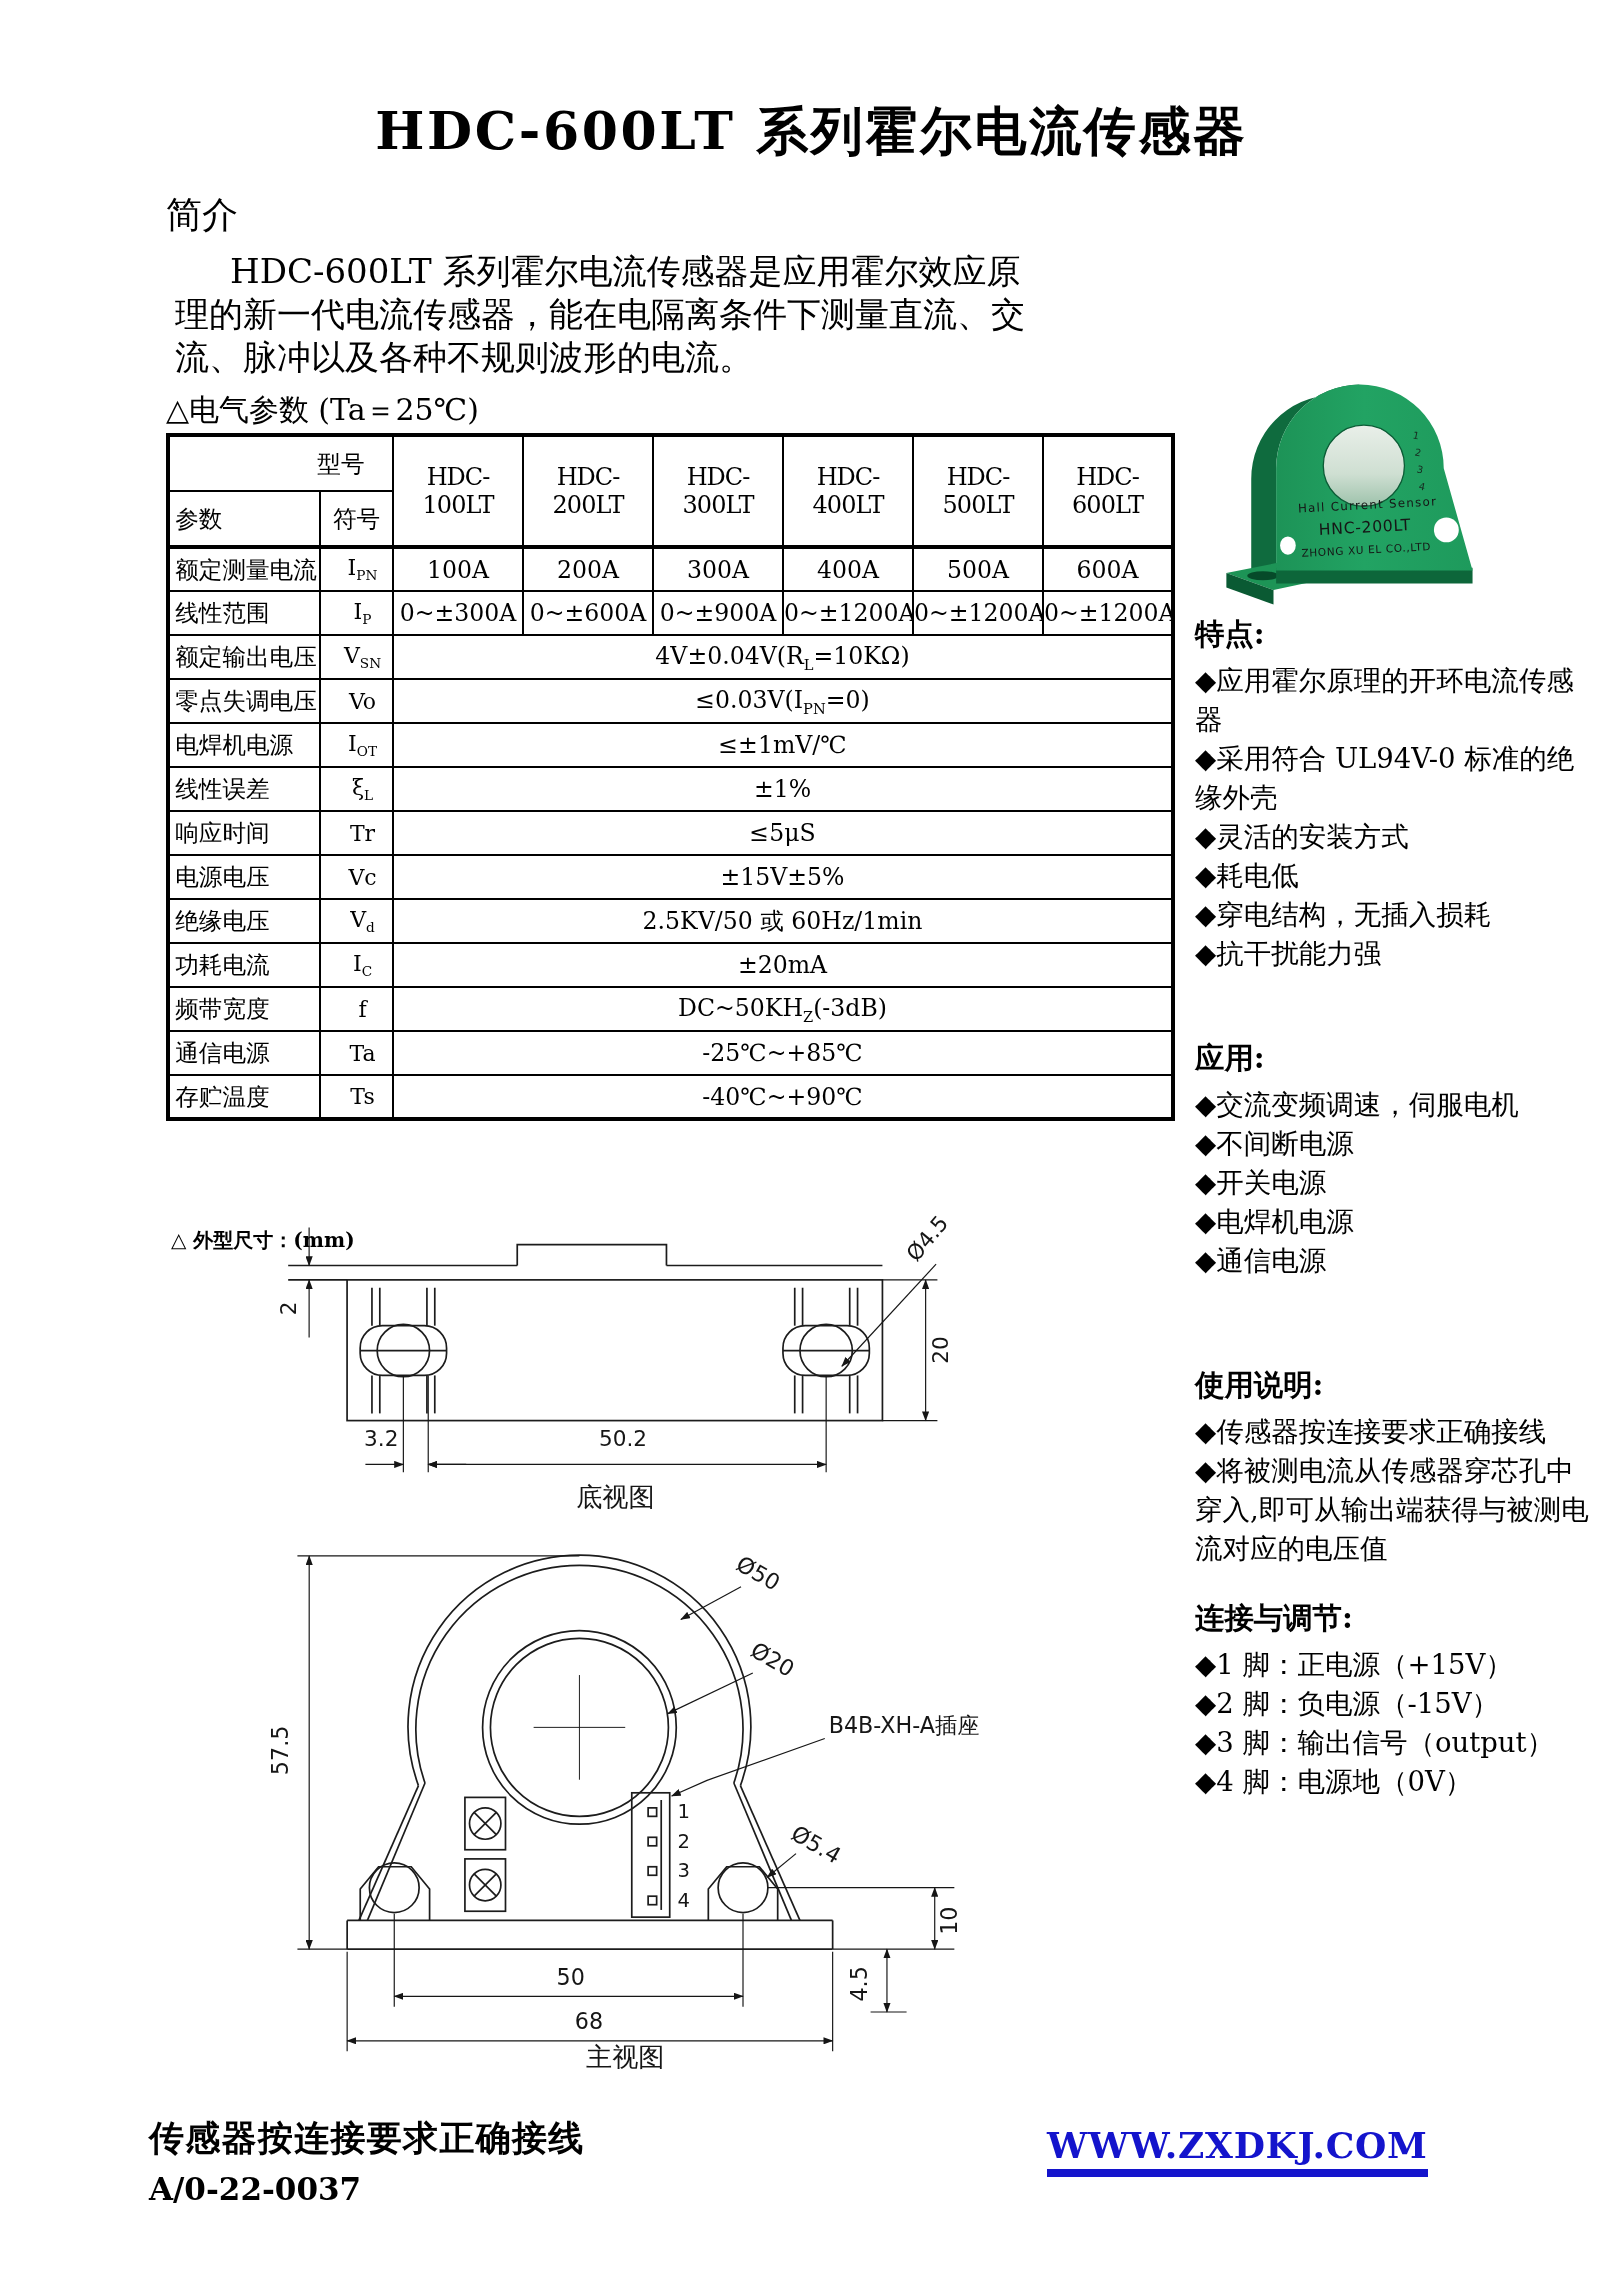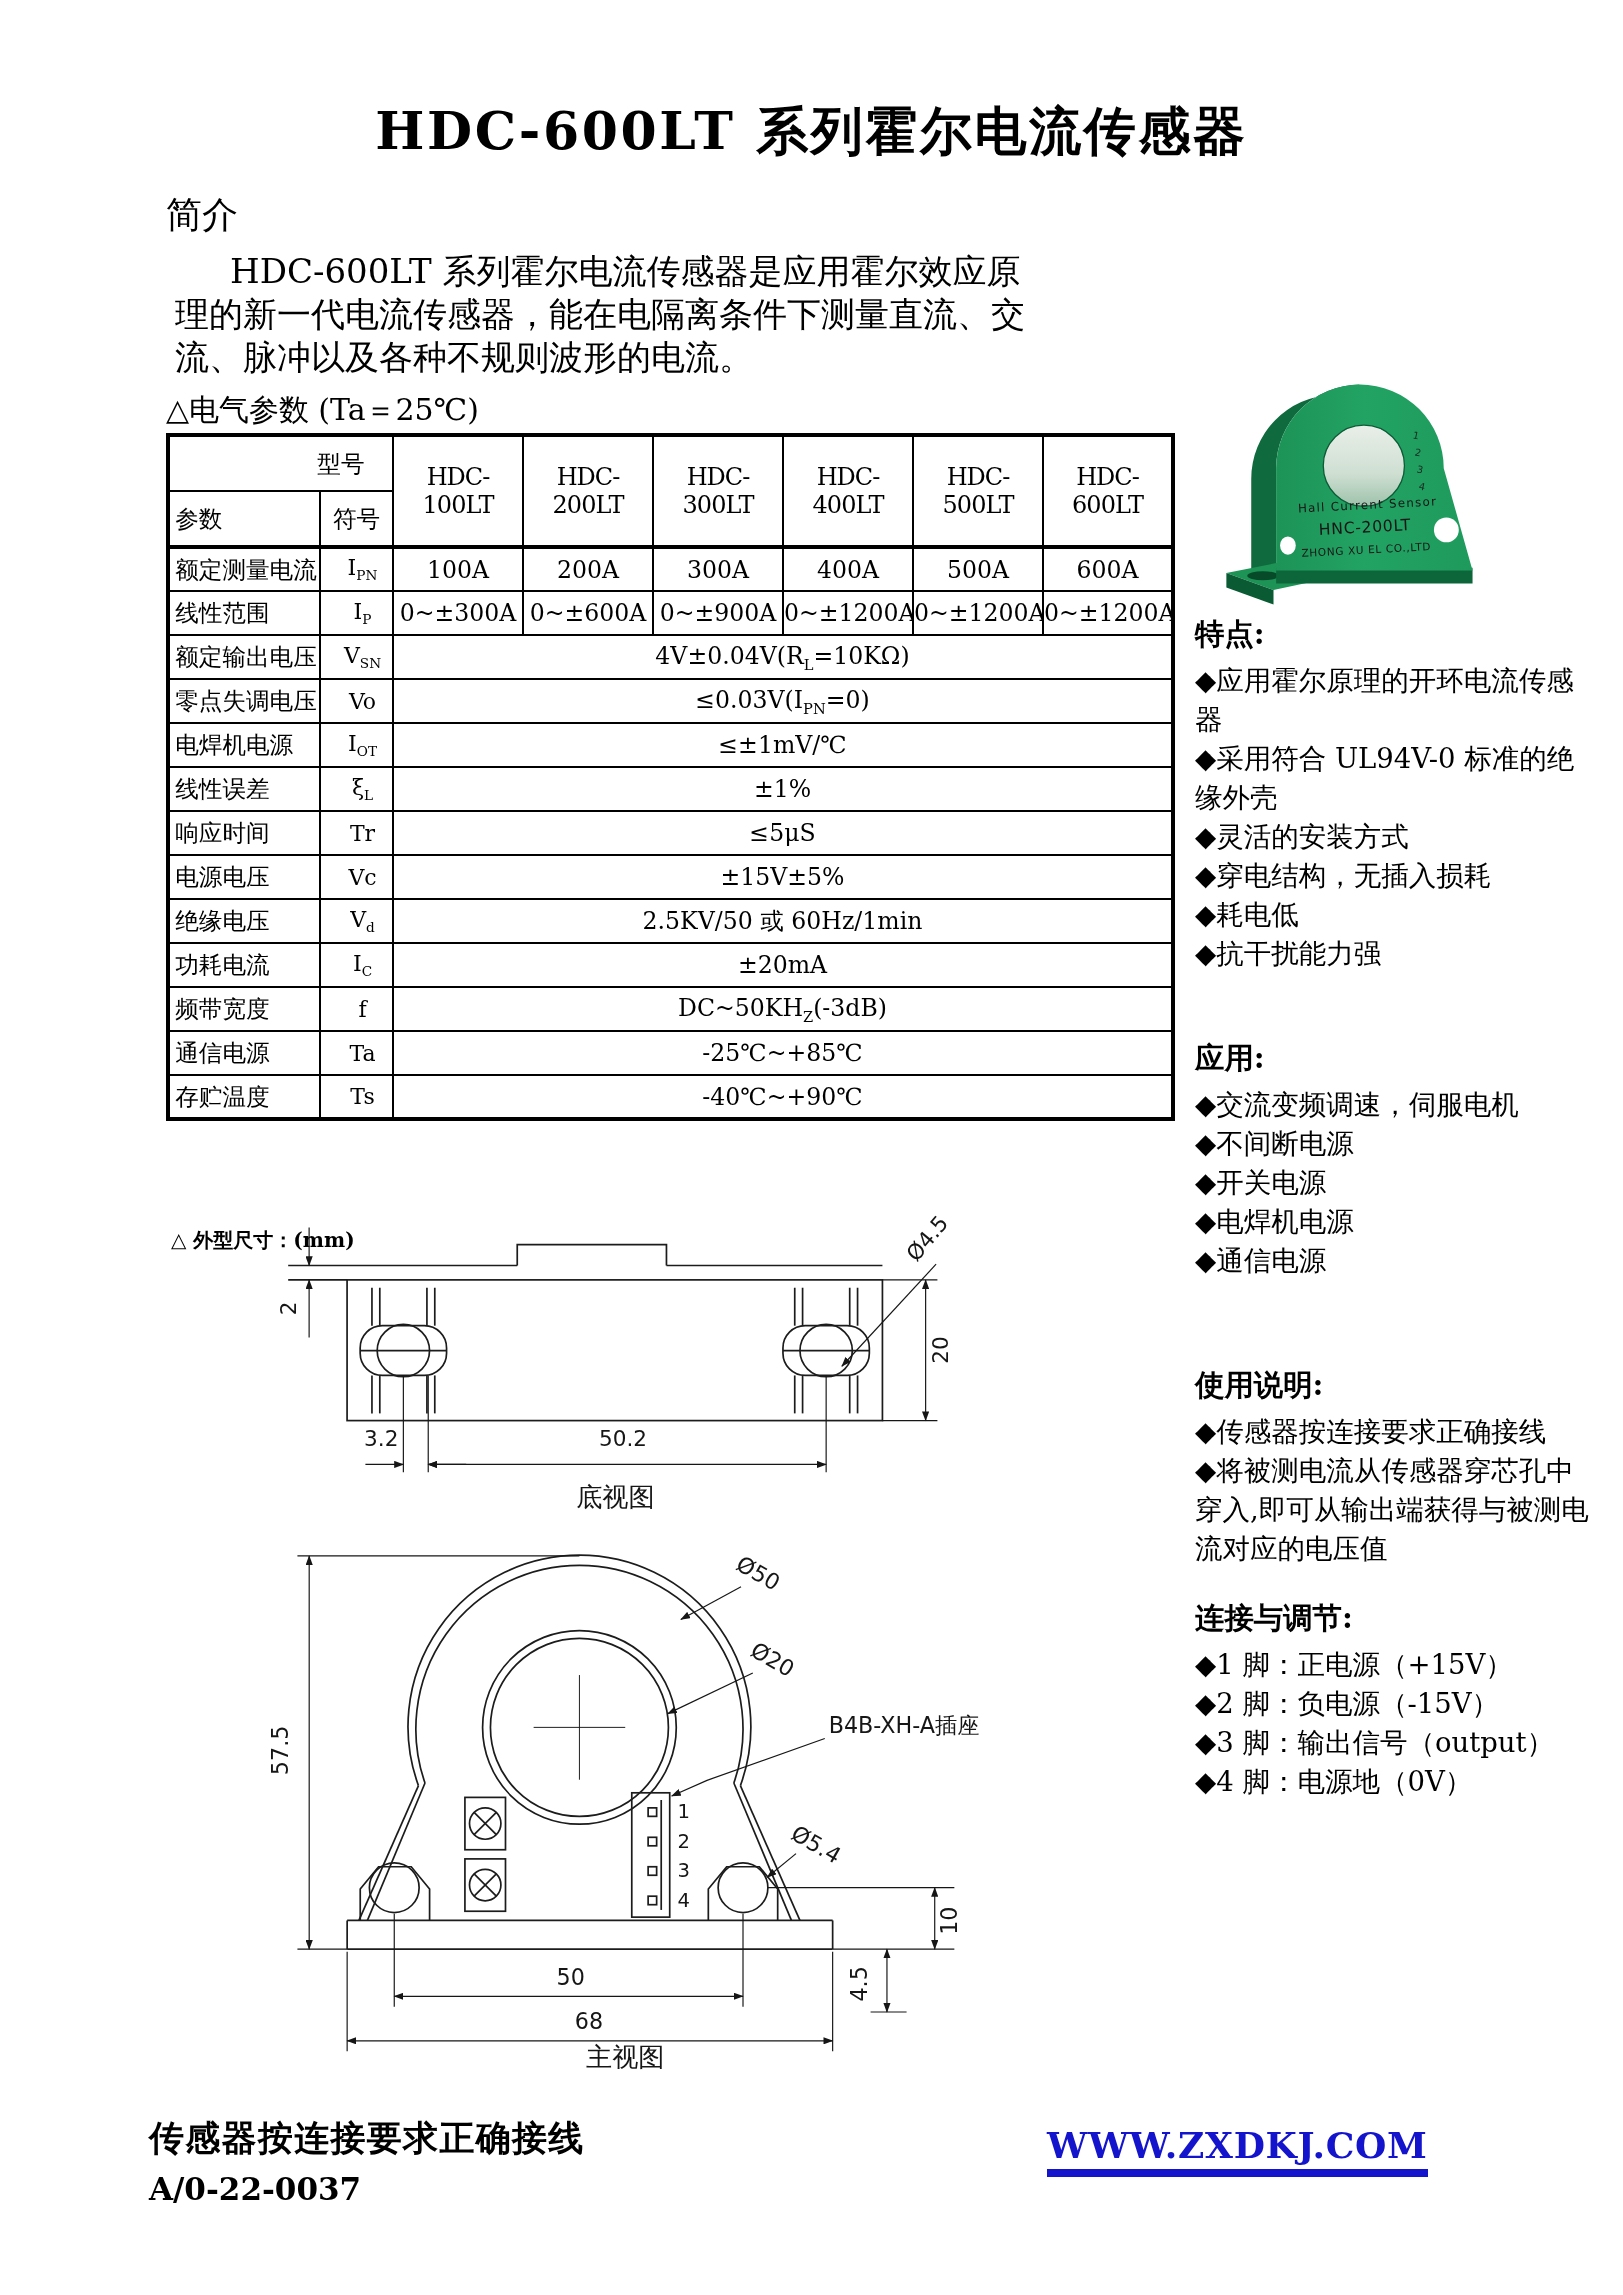--- a/index.html
+++ b/index.html
@@ -365,22 +365,22 @@
     </g>
   </svg>
 
   <div class="right-col">
     <div class="rc-sec sec-feat">
       <div class="rc-h">特点:</div>
       <div>
           <div class="rc-item">◆应用霍尔原理的开环电流传感器</div>
           <div class="rc-item">◆采用符合 UL94V-0 标准的绝缘外壳</div>
           <div class="rc-item">◆灵活的安装方式</div>
+          <div class="rc-item">◆耗电低</div>
           <div class="rc-item">◆穿电结构，无插入损耗</div>
-          <div class="rc-item">◆耗电低</div>
           <div class="rc-item">◆抗干扰能力强</div>
         </div>
     </div>
     <div class="rc-sec sec-apps">
       <div class="rc-h">应用:</div>
       <div>
           <div class="rc-item">◆交流变频调速，伺服电机</div>
           <div class="rc-item">◆不间断电源</div>
           <div class="rc-item">◆开关电源</div>
           <div class="rc-item">◆电焊机电源</div>

